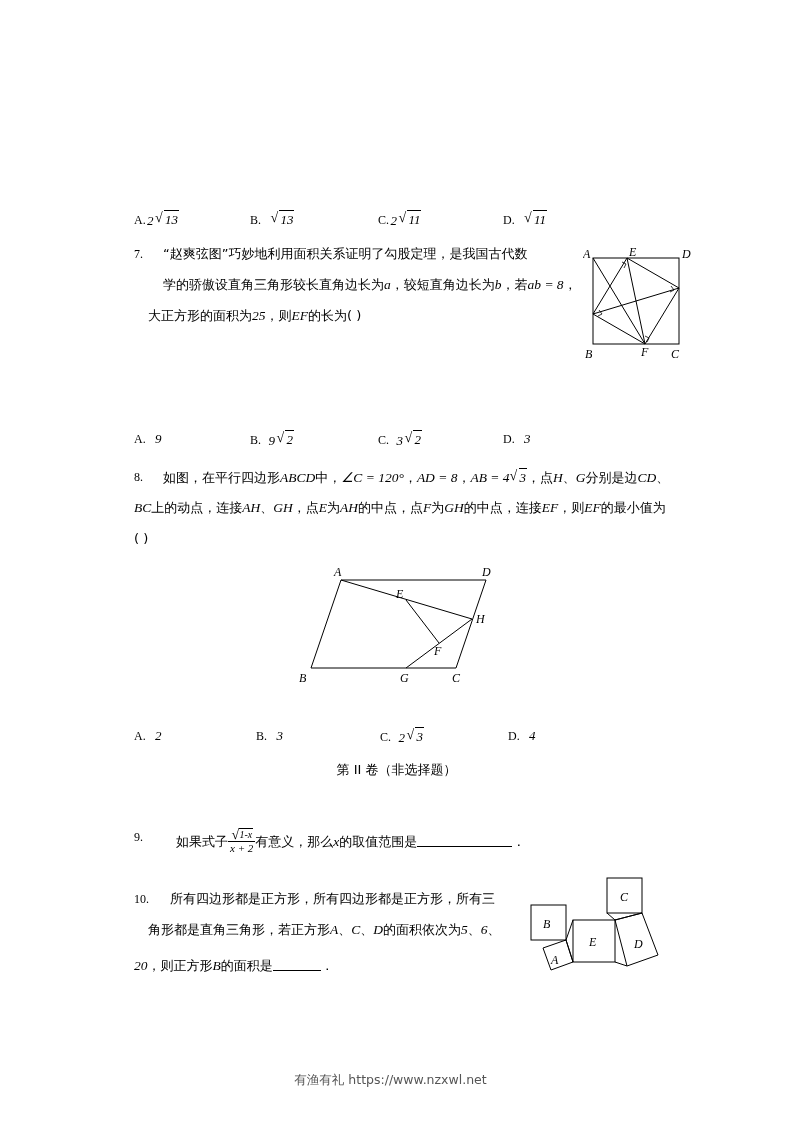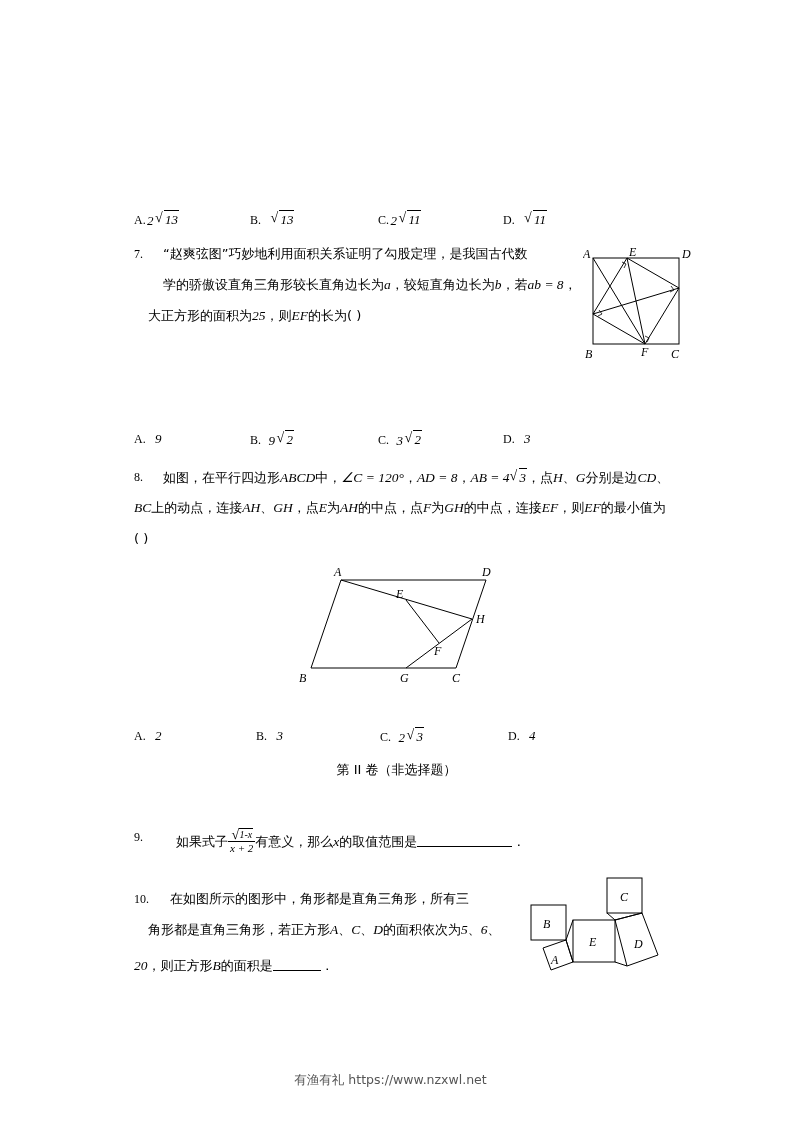--- a/index.html
+++ b/index.html
@@ -239,21 +239,21 @@
     <span class="opt-label">9.</span>
   </div>
   <div class="ln" style="left:176px; top:828px;">
     <span class="cn">如果式子</span><span class="frac"><span class="num"><span class="rad" style="font-size:10px; padding-left:7px;"><span class="bar">1-x</span></span></span><span class="den it">x + 2</span></span><span class="cn">有意义，那么</span><span class="it">x</span><span class="cn">的取值范围是</span><span class="blank-line" style="width:95px;"></span><span class="cn">．</span>
   </div>
 
   <div class="ln" style="left:134px; top:890px;">
     <span class="opt-label">10.</span>
   </div>
   <div class="ln" style="left:170px; top:890px;">
-    <span class="cn">在如图所示的图形中，角形都是直角三角形，所有三</span>
+    <span class="cn">所有四边形都是正方形，所有四边形都是正方形，所有三</span>
   </div>
   <div class="ln" style="left:148px; top:921px;">
     <span class="cn">角形都是直角三角形，若正方形</span><span class="it">A</span><span class="cn">、</span><span class="it">C</span><span class="cn">、</span><span class="it">D</span><span class="cn">的面积依次为</span><span class="it">5</span><span class="cn">、</span><span class="it">6</span><span class="cn">、</span>
   </div>
   <div class="ln" style="left:134px; top:957px;">
     <span class="it">20</span><span class="cn">，则正方形</span><span class="it">B</span><span class="cn">的面积是</span><span class="blank-line" style="width:48px;"></span><span class="cn">．</span>
   </div>
 
   <div class="fig" style="left:510px; top:872px;">
     <svg width="205" height="135" viewBox="0 0 205 135">

